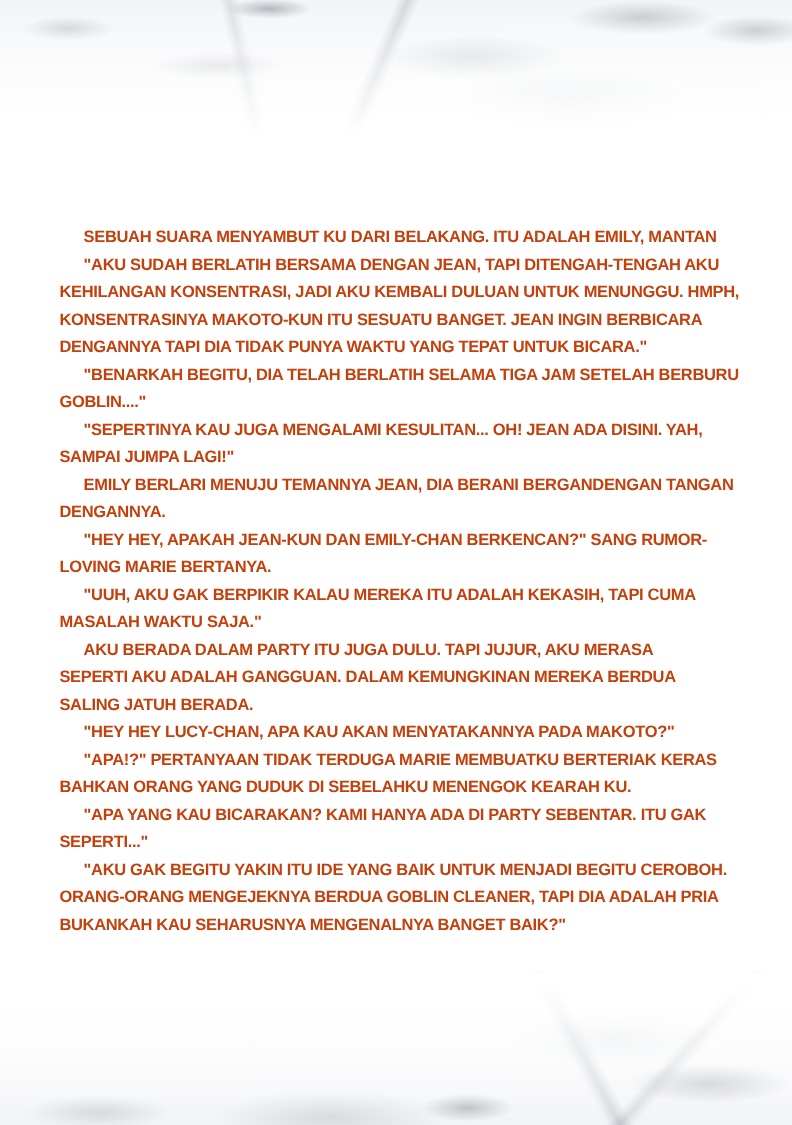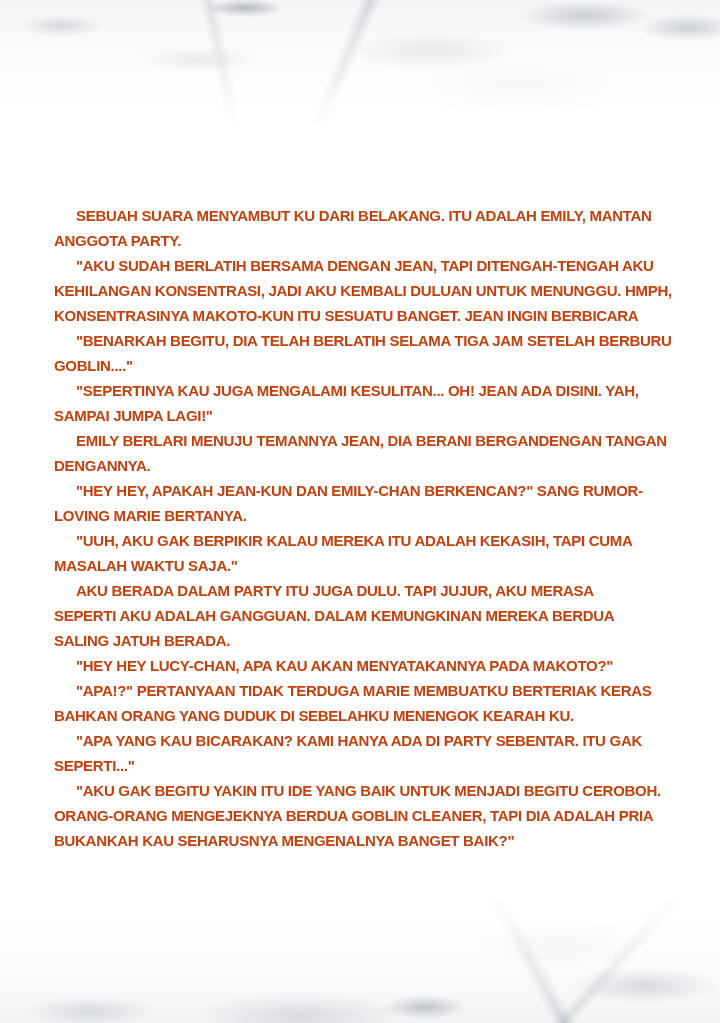--- a/index.html
+++ b/index.html
@@ -83,24 +83,24 @@
   }
 </style>
 </head>
 <body>
 
 <div class="page">
   <div class="marble marble-top"></div>
   <div class="marble marble-bottom"></div>
   <div class="text-block" id="text-block">
       <div class="line indent">SEBUAH SUARA MENYAMBUT KU DARI BELAKANG. ITU ADALAH EMILY, MANTAN</div>
-      <div class="line">ANGGOTA PARTY.</div>
       <div class="line indent">"AKU SUDAH BERLATIH BERSAMA DENGAN JEAN, TAPI DITENGAH-TENGAH AKU</div>
       <div class="line">KEHILANGAN KONSENTRASI, JADI AKU KEMBALI DULUAN UNTUK MENUNGGU. HMPH,</div>
       <div class="line">KONSENTRASINYA MAKOTO-KUN ITU SESUATU BANGET. JEAN INGIN BERBICARA</div>
+      <div class="line">DENGANNYA TAPI DIA TIDAK PUNYA WAKTU YANG TEPAT UNTUK BICARA."</div>
       <div class="line indent">"BENARKAH BEGITU, DIA TELAH BERLATIH SELAMA TIGA JAM SETELAH BERBURU</div>
       <div class="line">GOBLIN...."</div>
       <div class="line indent">"SEPERTINYA KAU JUGA MENGALAMI KESULITAN... OH! JEAN ADA DISINI. YAH,</div>
       <div class="line">SAMPAI JUMPA LAGI!"</div>
       <div class="line indent">EMILY BERLARI MENUJU TEMANNYA JEAN, DIA BERANI BERGANDENGAN TANGAN</div>
       <div class="line">DENGANNYA.</div>
       <div class="line indent">"HEY HEY, APAKAH JEAN-KUN DAN EMILY-CHAN BERKENCAN?" SANG RUMOR-</div>
       <div class="line">LOVING MARIE BERTANYA.</div>
       <div class="line indent">"UUH, AKU GAK BERPIKIR KALAU MEREKA ITU ADALAH KEKASIH, TAPI CUMA</div>
       <div class="line">MASALAH WAKTU SAJA."</div>

